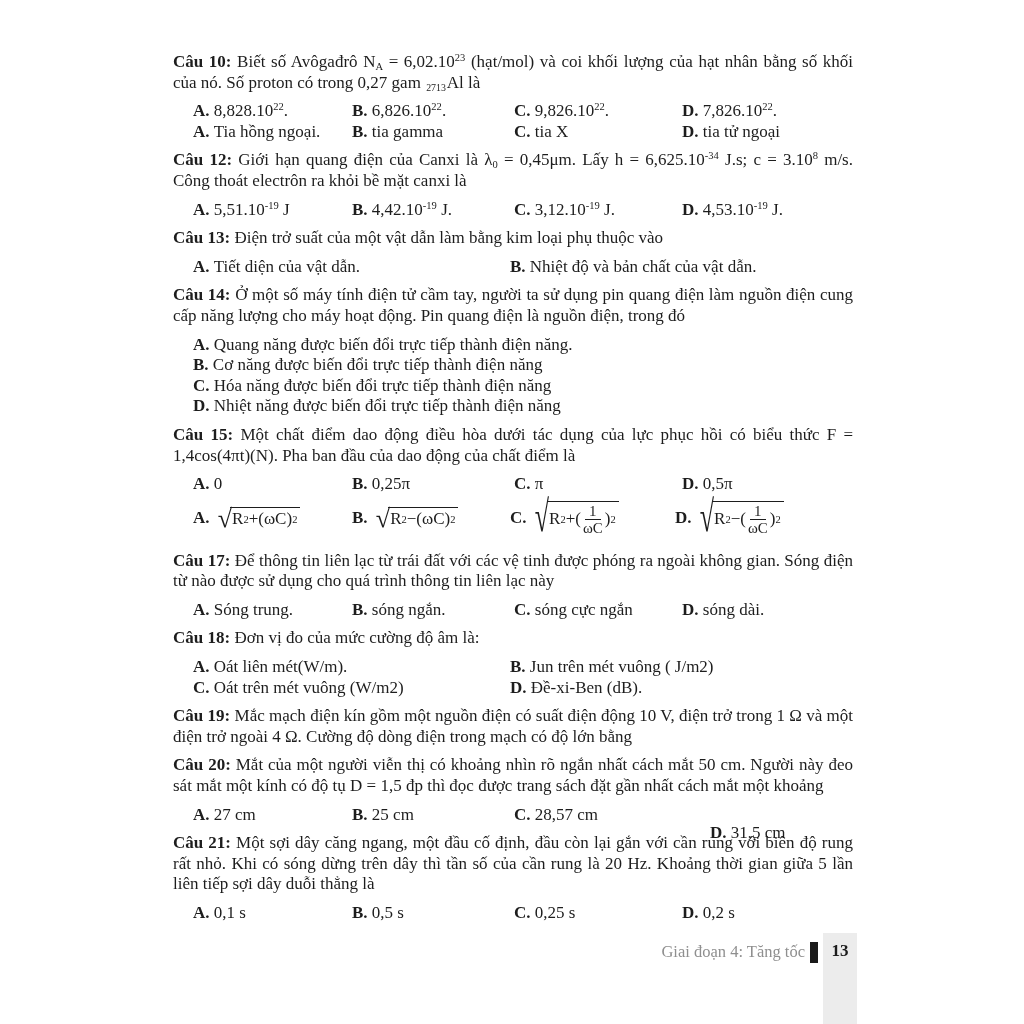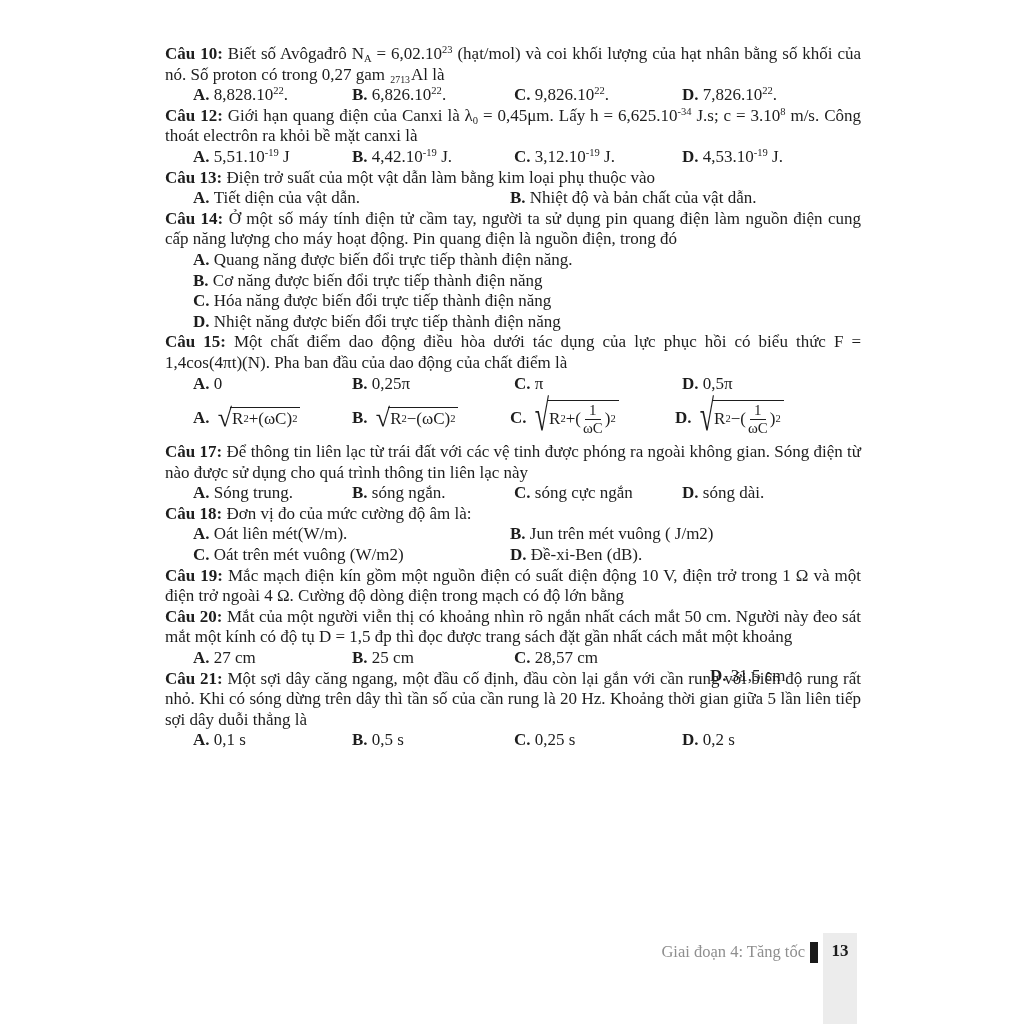--- a/index.html
+++ b/index.html
@@ -9,21 +9,21 @@
     font-family: "Liberation Serif", "DejaVu Serif", serif;
     color: #1d1d1d;
     overflow: hidden;
   }
   .page { position: relative; width: 1024px; height: 1024px; background: #fff; }
   .content {
     position: absolute; left: 165px; top: 44px; width: 696px;
     font-size: 17px; line-height: 20.6px;
   }
   .question { margin: 0; }
-  .stem { margin: 0; text-align: justify; }
+  .stem { margin: 8px; text-align: justify; }
   .qnum { font-weight: bold; }
   sup { font-size: 0.62em; line-height: 0; vertical-align: 0.55em; }
   sub { font-size: 0.62em; line-height: 0; vertical-align: -0.25em; }
   .stack {
     display: inline-flex; flex-direction: row; align-items: center;
     font-size: 0.58em; line-height: 1.02; vertical-align: -0.35em; margin: 0 1px;
   }
   .opt-row { position: relative; height: 20.6px; }
   .opt-row.formula-row { height: 48px; }
   .opt { position: absolute; top: 0; white-space: nowrap; }
@@ -63,20 +63,26 @@
               <span>13</span>
             </span>Al là</span></p>
         <div class="opt-row">
           <span class="opt" style="left: 28px;"><b>A.</b>&nbsp;<span>8,828.10<sup>22</sup>.</span></span>
           <span class="opt" style="left: 187px;"><b>B.</b>&nbsp;<span>6,826.10<sup>22</sup>.</span></span>
           <span class="opt" style="left: 349px;"><b>C.</b>&nbsp;<span>9,826.10<sup>22</sup>.</span></span>
           <span class="opt" style="left: 517px;"><b>D.</b>&nbsp;<span>7,826.10<sup>22</sup>.</span></span>
         </div>
       </div>
       <div class="question">
+        <div class="opt-row">
+          <span class="opt" style="left: 28px;"><b>A.</b>&nbsp;<span>Tia hồng ngoại.</span></span>
+          <span class="opt" style="left: 187px;"><b>B.</b>&nbsp;<span>tia gamma</span></span>
+          <span class="opt" style="left: 349px;"><b>C.</b>&nbsp;<span>tia X</span></span>
+          <span class="opt" style="left: 517px;"><b>D.</b>&nbsp;<span>tia tử ngoại</span></span>
+        </div>
       </div>
       <div class="question">
         <p class="stem"><b class="qnum">Câu 12:</b> <span>Giới hạn quang điện của Canxi là λ<sub>0</sub> = 0,45μm. Lấy h = 6,625.10<sup>-34</sup> J.s; c = 3.10<sup>8</sup> m/s. Công thoát electrôn ra khỏi bề mặt canxi là</span></p>
         <div class="opt-row">
           <span class="opt" style="left: 28px;"><b>A.</b>&nbsp;<span>5,51.10<sup>-19</sup> J</span></span>
           <span class="opt" style="left: 187px;"><b>B.</b>&nbsp;<span>4,42.10<sup>-19</sup> J.</span></span>
           <span class="opt" style="left: 349px;"><b>C.</b>&nbsp;<span>3,12.10<sup>-19</sup> J.</span></span>
           <span class="opt" style="left: 517px;"><b>D.</b>&nbsp;<span>4,53.10<sup>-19</sup> J.</span></span>
         </div>
       </div>

